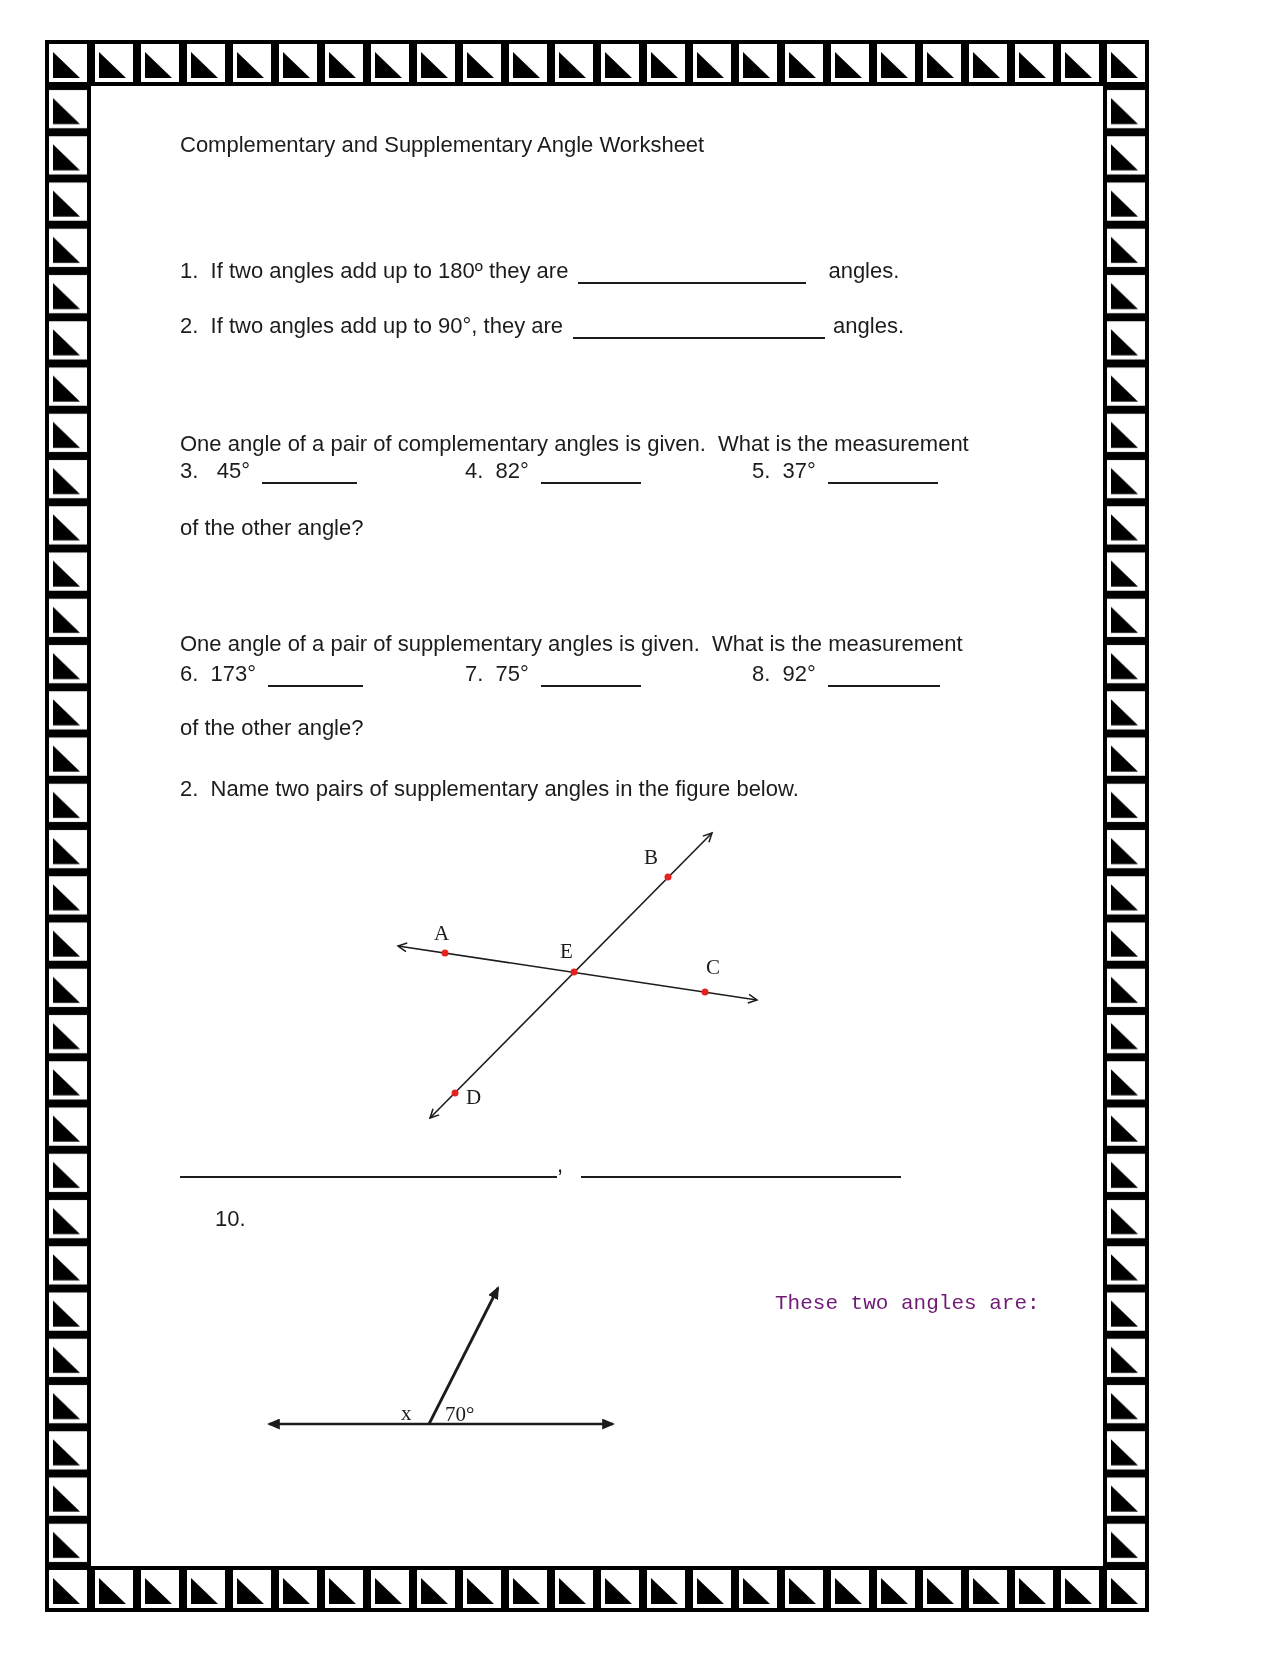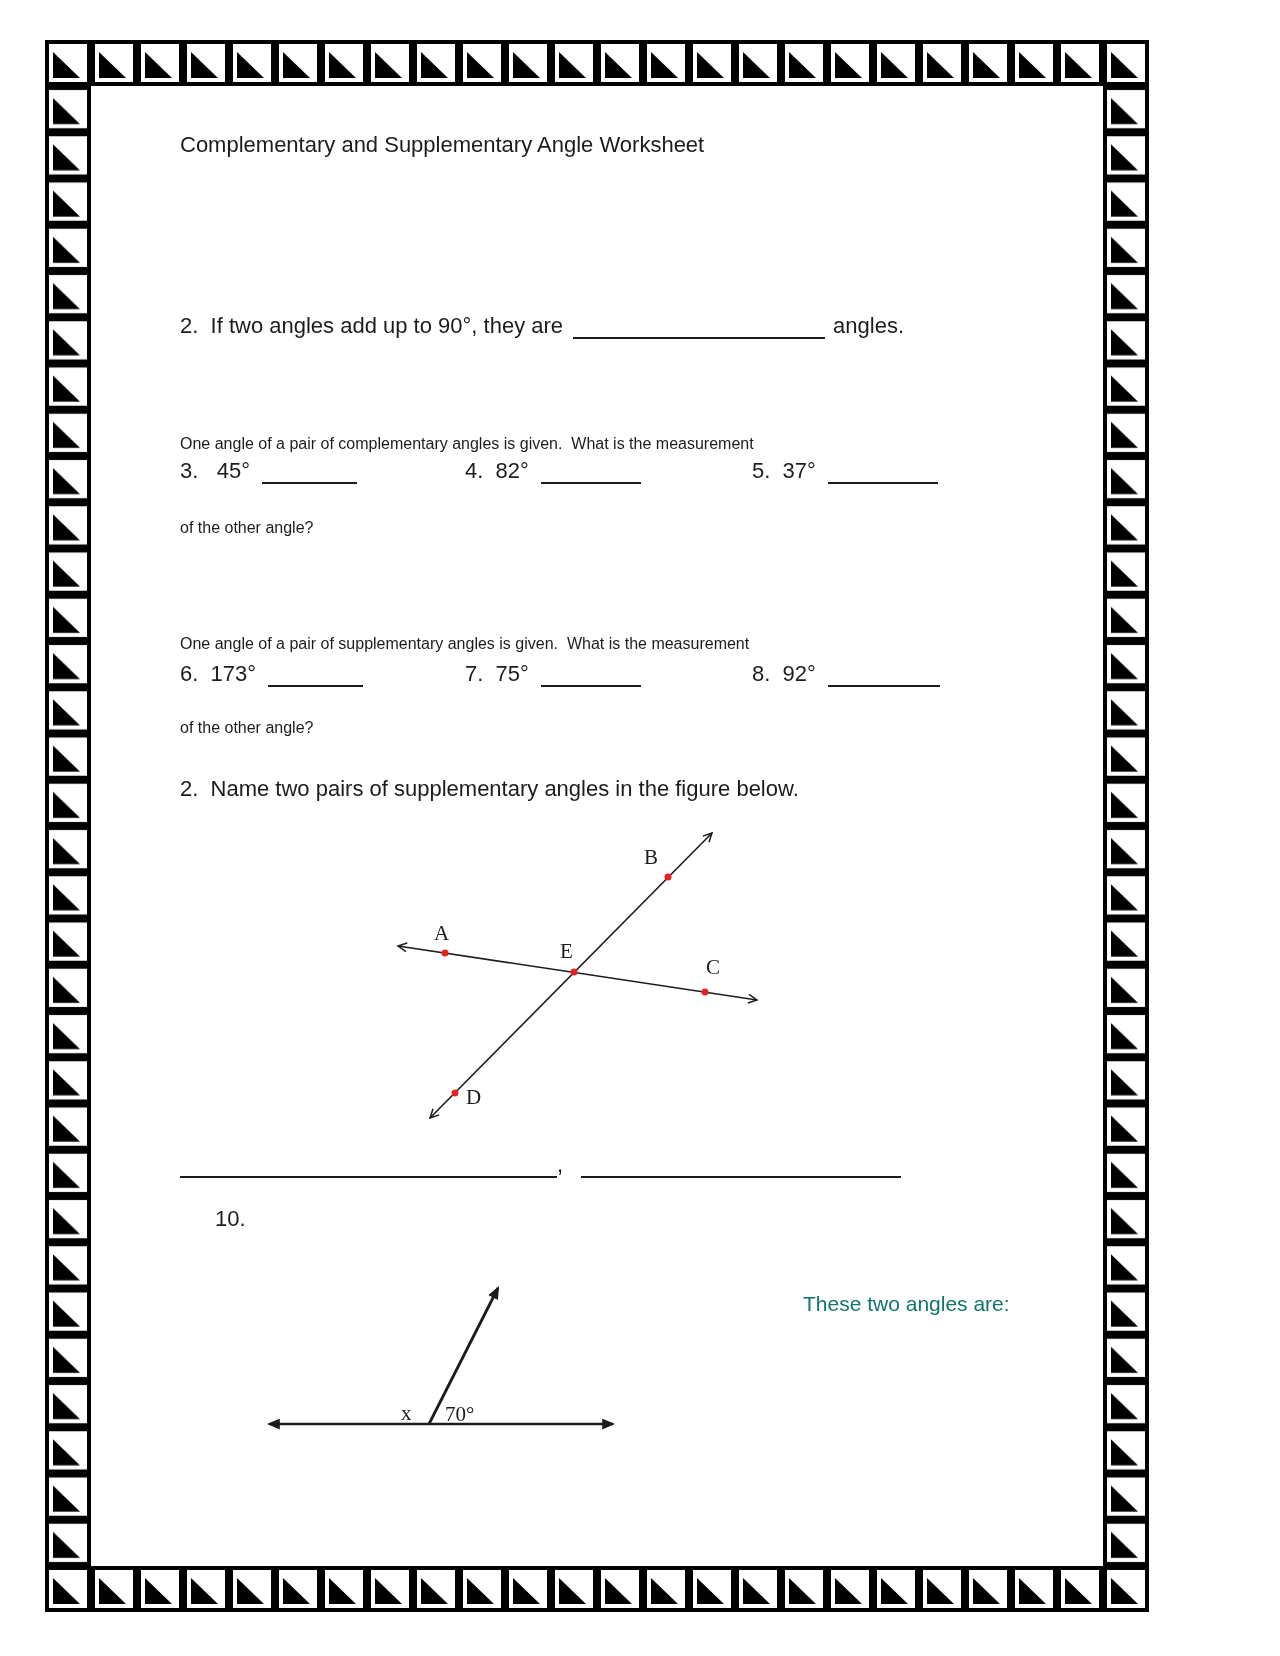--- a/index.html
+++ b/index.html
@@ -1,23 +1,23 @@
 <!DOCTYPE html>
 <html><head>
 <meta charset="utf-8">
 <style>
   html,body{margin:0;padding:0;}
   body{background:#ffffff;}
   .page{position:relative;width:1263px;height:1656px;background:#ffffff;overflow:hidden;
         font-family:"Liberation Sans",sans-serif;color:#1c1c1c;}
   .abs{position:absolute;}
   .row{position:absolute;font-size:22px;white-space:pre;}
-  .para{position:absolute;font-size:16px;line-height:28px;white-space:pre;}
+  .para{position:absolute;font-size:22px;line-height:28px;white-space:pre;}
   .blank{display:inline-block;border-bottom:2px solid #1c1c1c;height:1em;vertical-align:-6px;}
-  .serif{font-family:Liberation Sans, sans-serif;color:#0f766e;margin-left:28px;}
+  .serif{font-family:Liberation Mono, monospace;color:#701a75;}
   .blank-s{display:inline-block;border-bottom:1.6px solid #3a3a3a;height:1em;vertical-align:-5px;margin-left:6px;}
   .fig-label{font-family:"Liberation Serif",serif;font-size:21px;fill:#1c1c1c;}
 </style>
 </head>
 <body>
 
 <div class="page">
 
   <svg class="abs" style="left:45px;top:40px" width="1104" height="46">
     <defs>
@@ -52,20 +52,21 @@
       <rect x="2" y="2" width="42" height="42" fill="#ffffff" stroke="#000000" stroke-width="4"></rect>
       <polygon points="8,12 8,38 35,38" fill="#000000"></polygon>
     </pattern>
       </defs>
     <rect width="46" height="1472" fill="url(#pt-right)"></rect>
   </svg>
 
   <div class="row" style="left:180px;top:132px">Complementary and Supplementary Angle Worksheet</div>
 
 
+  <div class="row" style="left:180px;top:258px"><span>1.  If two angles add up to 180º they are</span><span class="blank" style="width:228px;margin-left:10px"></span><span style="margin-left:22px">angles.</span></div>
 
   <div class="row" style="left:180px;top:313px"><span>2.  If two angles add up to 90°, they are</span><span class="blank" style="width:252px;margin-left:10px"></span><span style="margin-left:8px">angles.</span></div>
 
   <div class="para" style="left:180px;top:374px">
     <div>One angle of a pair of complementary angles is given.  What is the measurement</div>
     <div>of the other angle?</div>
   </div>
 
   <div class="row" style="left:180px;top:458px"><span>3.   45°</span><span class="blank" style="width:95px;margin-left:12px"></span></div>
   <div class="row" style="left:465px;top:458px"><span>4.  82°</span><span class="blank" style="width:100px;margin-left:12px"></span></div>

